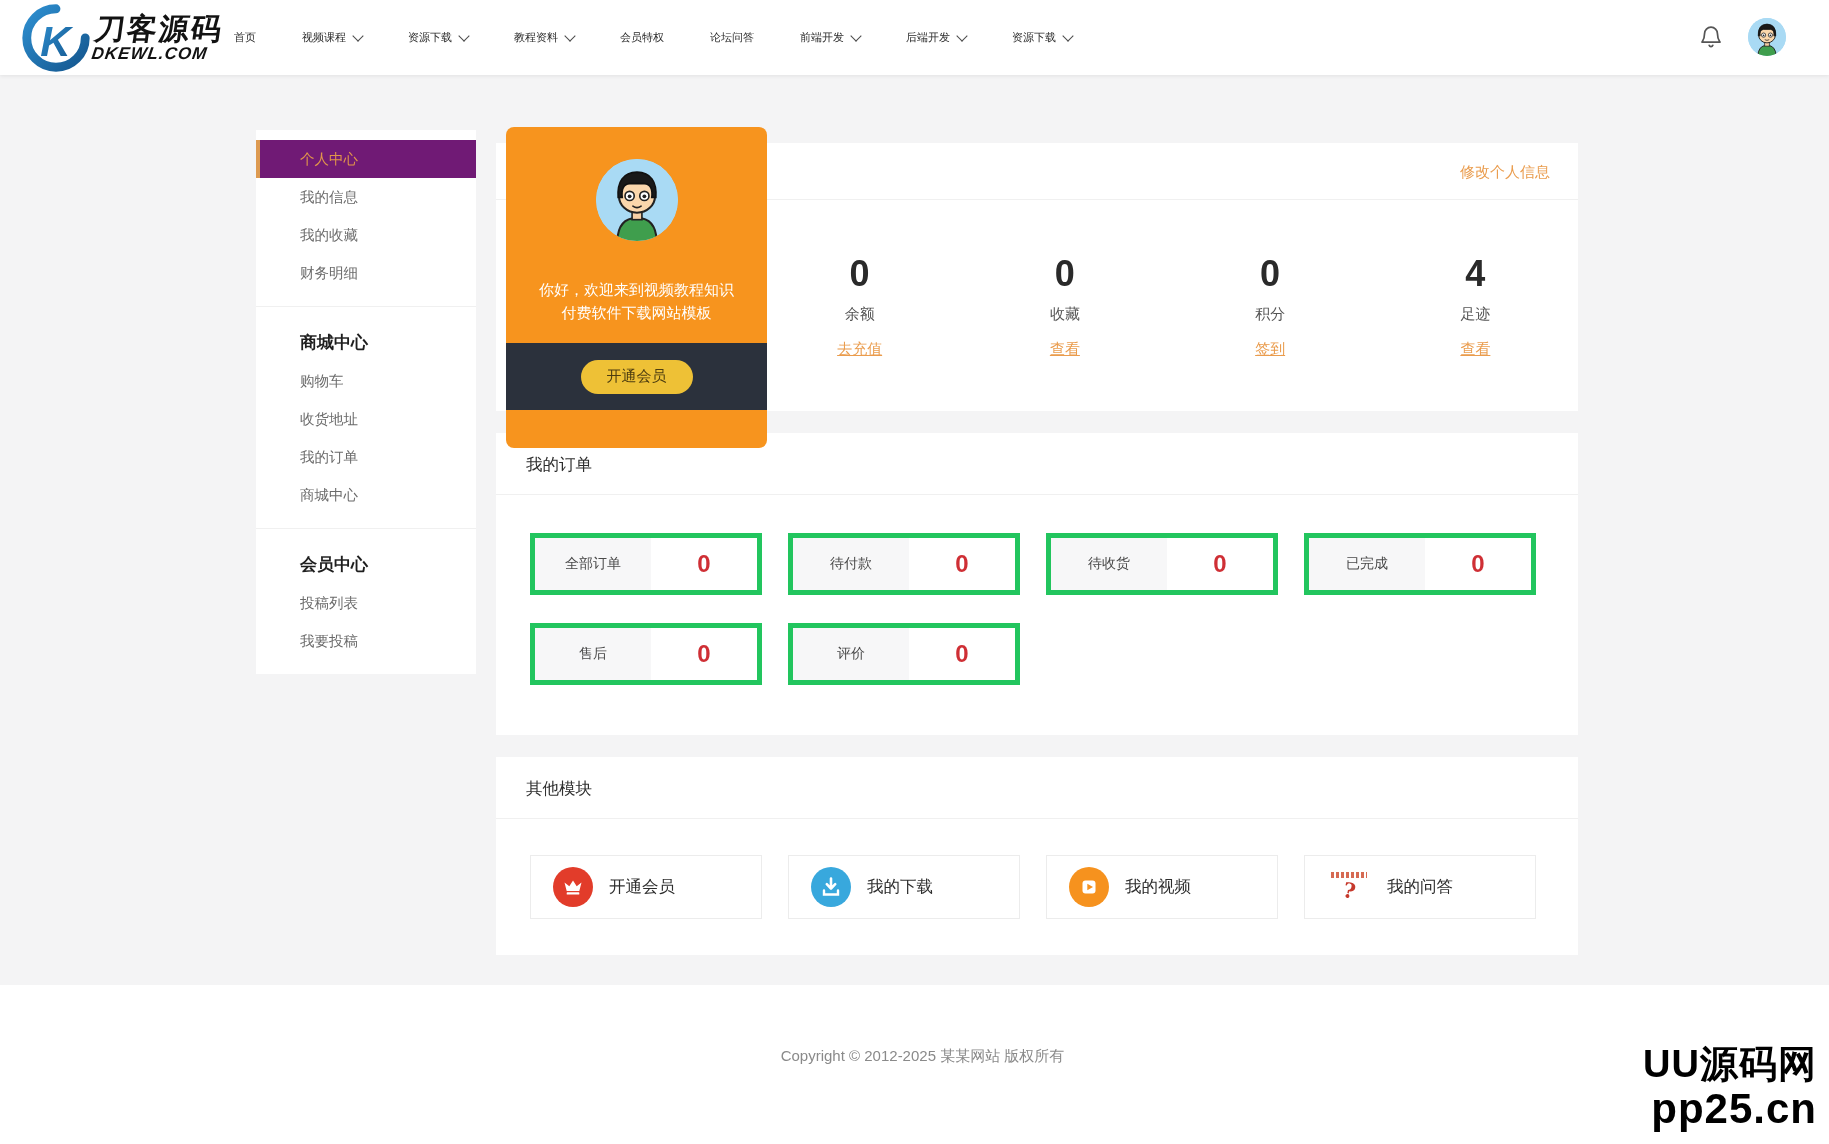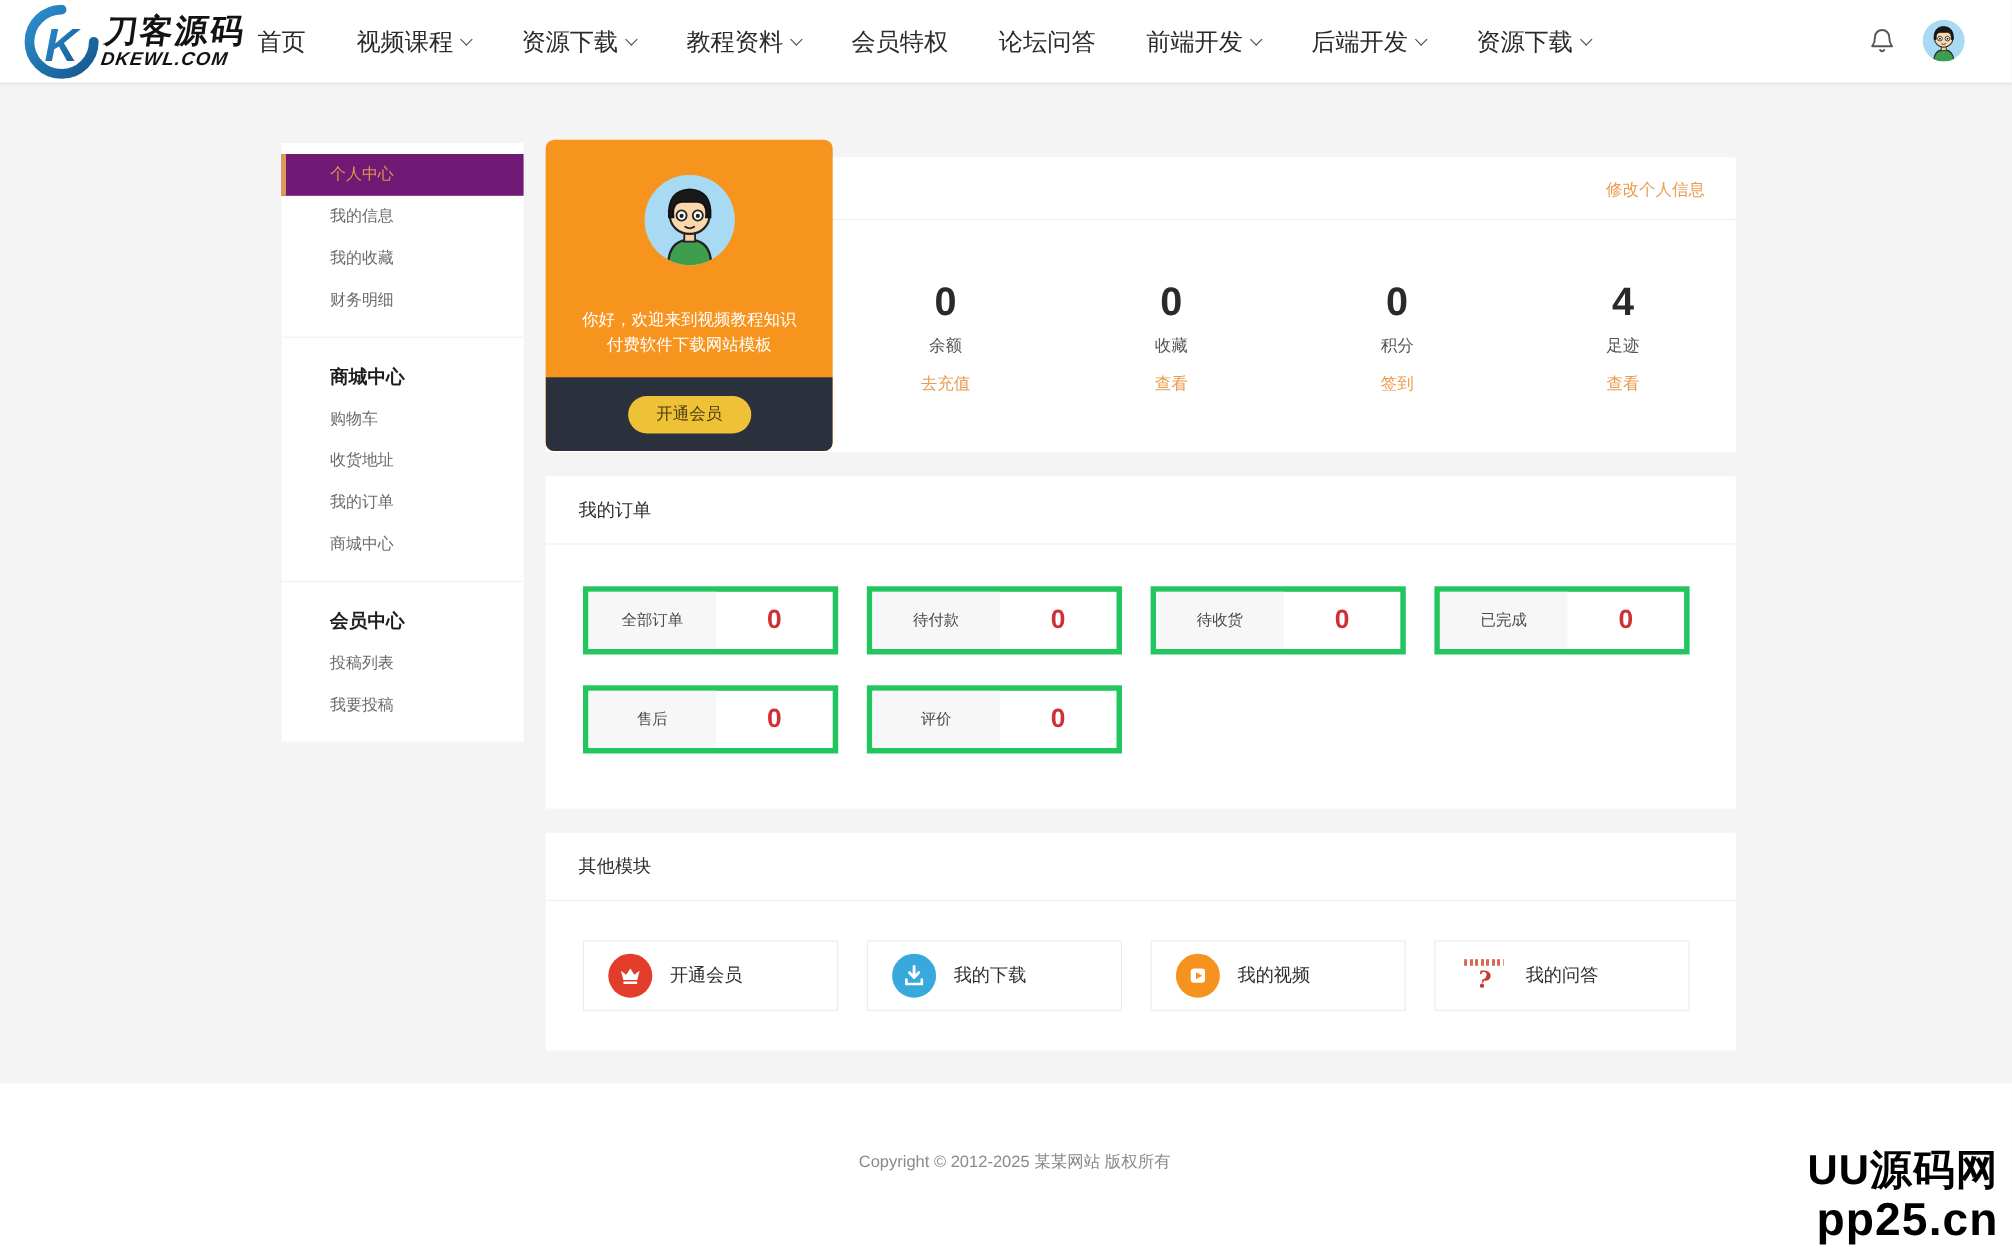--- a/index.html
+++ b/index.html
@@ -14,21 +14,21 @@
   .topbar {
     position:absolute; top:0; left:0; width:1829px; height:75px;
     background:#ffffff; box-shadow:0 1px 4px rgba(0,0,0,.08); z-index:20;
   }
   .logo { position:absolute; left:20px; top:4px; display:flex; align-items:center; cursor:pointer; }
   .logo-mark { width:72px; height:68px; }
   .logo-text { margin-left:2px; transform:skewX(-8deg); }
   .logo-cn { font-size:30px; font-weight:900; color:#121212; letter-spacing:2px; line-height:32px; }
   .logo-en { font-size:17px; font-weight:800; font-style:italic; color:#121212; letter-spacing:1px; line-height:18px; }
   .nav { position:absolute; left:234px; top:0; height:75px; display:flex; align-items:center; gap:46px; }
-  .nav-item { display:flex; align-items:center; font-size:22px; color:#2b2b2b; cursor:pointer; white-space:nowrap; }
+  .nav-item { display:flex; align-items:center; font-size:11px; color:#2b2b2b; cursor:pointer; white-space:nowrap; }
   .caret { width:8px; height:8px; border-right:1.6px solid #4a4a4a; border-bottom:1.6px solid #4a4a4a;
            transform:rotate(45deg); margin:-4px 0 0 8px; display:inline-block; }
   .bell { position:absolute; left:1698px; top:24px; width:26px; height:28px; cursor:pointer; }
   .avatar-sm { position:absolute; left:1748px; top:18px; width:38px; height:38px; border-radius:50%;
                overflow:hidden; background:#a9daf4; cursor:pointer; }
   .avatar-sm svg { width:100%; height:100%; }
 
   
   .sidebar { position:absolute; left:256px; top:130px; width:220px; background:#fff; z-index:5; }
   .side-section { padding:10px 0 14px; border-bottom:1px solid #f0f0f0; }
@@ -38,24 +38,24 @@
   .side-item.active { background:#701a75; border-left:4px solid #dd9a50; padding-left:40px; color:#e0954a; }
 
   
   .profile-panel { position:absolute; left:496px; top:143px; width:1082px; height:268px; background:#fff; z-index:4; }
   .profile-strip { position:relative; height:57px; border-bottom:1px solid #f0f0f0; }
   .edit-link { position:absolute; right:28px; top:20px; font-size:15px; color:#ea9c4d; cursor:pointer; }
   .stats { position:absolute; left:261px; top:57px; right:0; bottom:0; display:flex; }
   .stat { flex:1; display:flex; flex-direction:column; align-items:center; justify-content:center; padding-top:2px; }
   .stat-value { font-size:36px; font-weight:700; color:#2a2a2a; line-height:38px; }
   .stat-label { font-size:15px; color:#555; margin-top:12px; }
-  .stat-action { font-size:15px; color:#ea9c4d; margin-top:16px; cursor:pointer; }
-
-  .vip-card { position:absolute; left:0; top:-16px; width:261px; height:283px; border-radius:8px;
-              overflow:hidden; background:#f7941e; z-index:6; display:flex; flex-direction:column; }
+  .stat-action { font-size:15px; color:#ea9c4d; margin-top:16px; cursor:pointer;text-decoration:underline; }
+
+  .vip-card { position:absolute; left:10px; top:-16px; width:261px; height:321px; border-radius:8px;
+              overflow:hidden; background:#f7941e; z-index:6; display:flex; flex-direction:column;font-family:Liberation Serif, serif; }
   .vip-body { height:216px; display:flex; flex-direction:column; align-items:center; }
   .avatar-lg { width:82px; height:82px; border-radius:50%; overflow:hidden; background:#a9daf4; margin-top:32px; }
   .avatar-lg svg { width:100%; height:100%; }
   .vip-welcome { margin-top:38px; text-align:center; color:#fff; font-size:15px; line-height:23px; }
   .vip-foot { height:67px; background:#2b313c; display:flex; align-items:center; justify-content:center; }
   .vip-btn { width:112px; height:34px; border-radius:17px; background:#eec136; border:none;
              font-size:15px; color:#4d3d10; font-family:inherit; cursor:pointer; }
 
   
   .panel { position:absolute; left:496px; width:1082px; background:#fff; }

